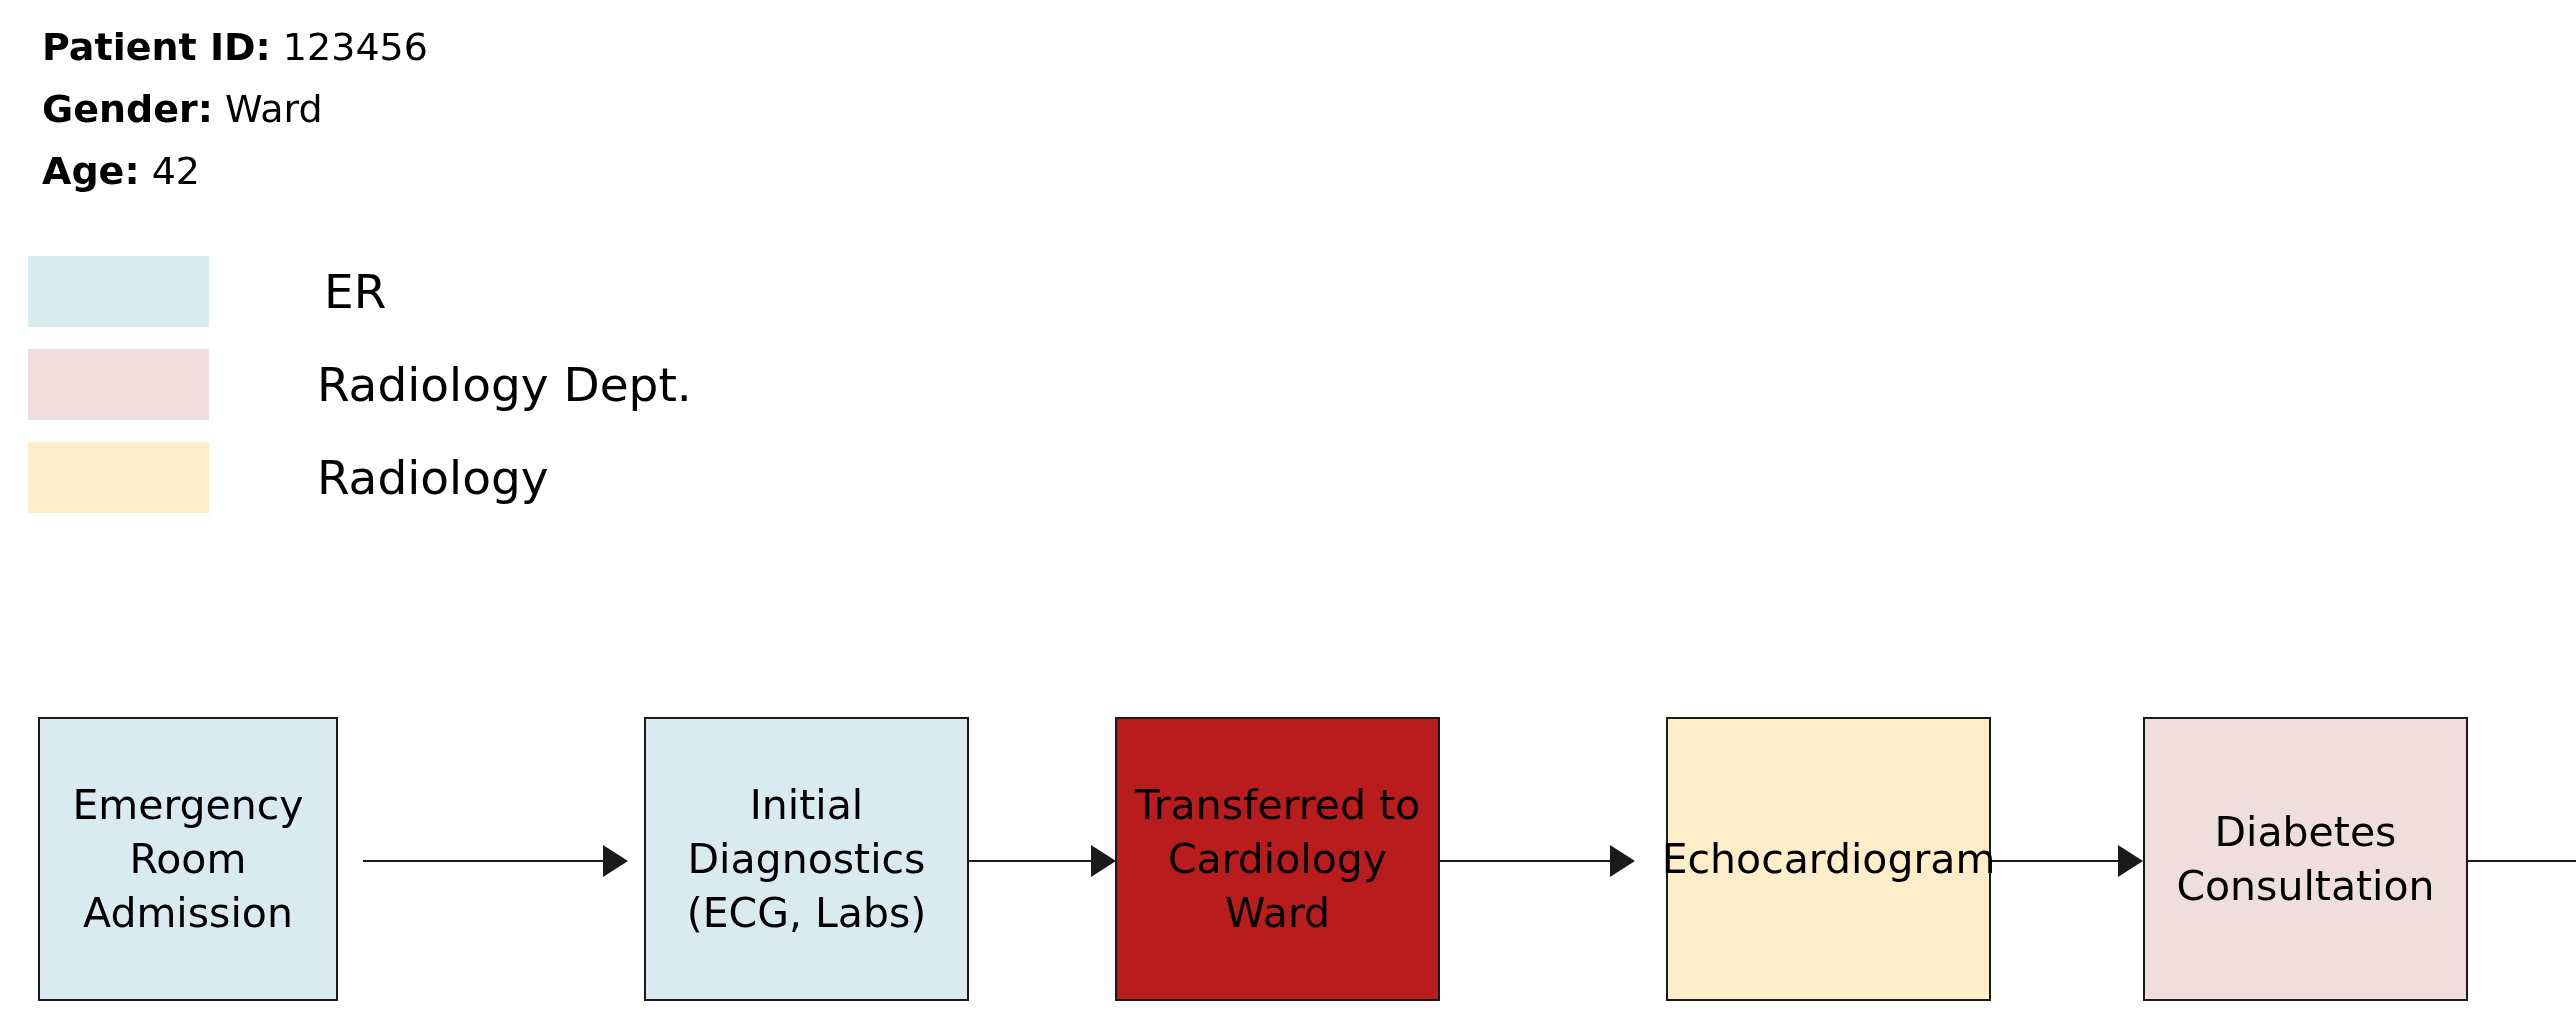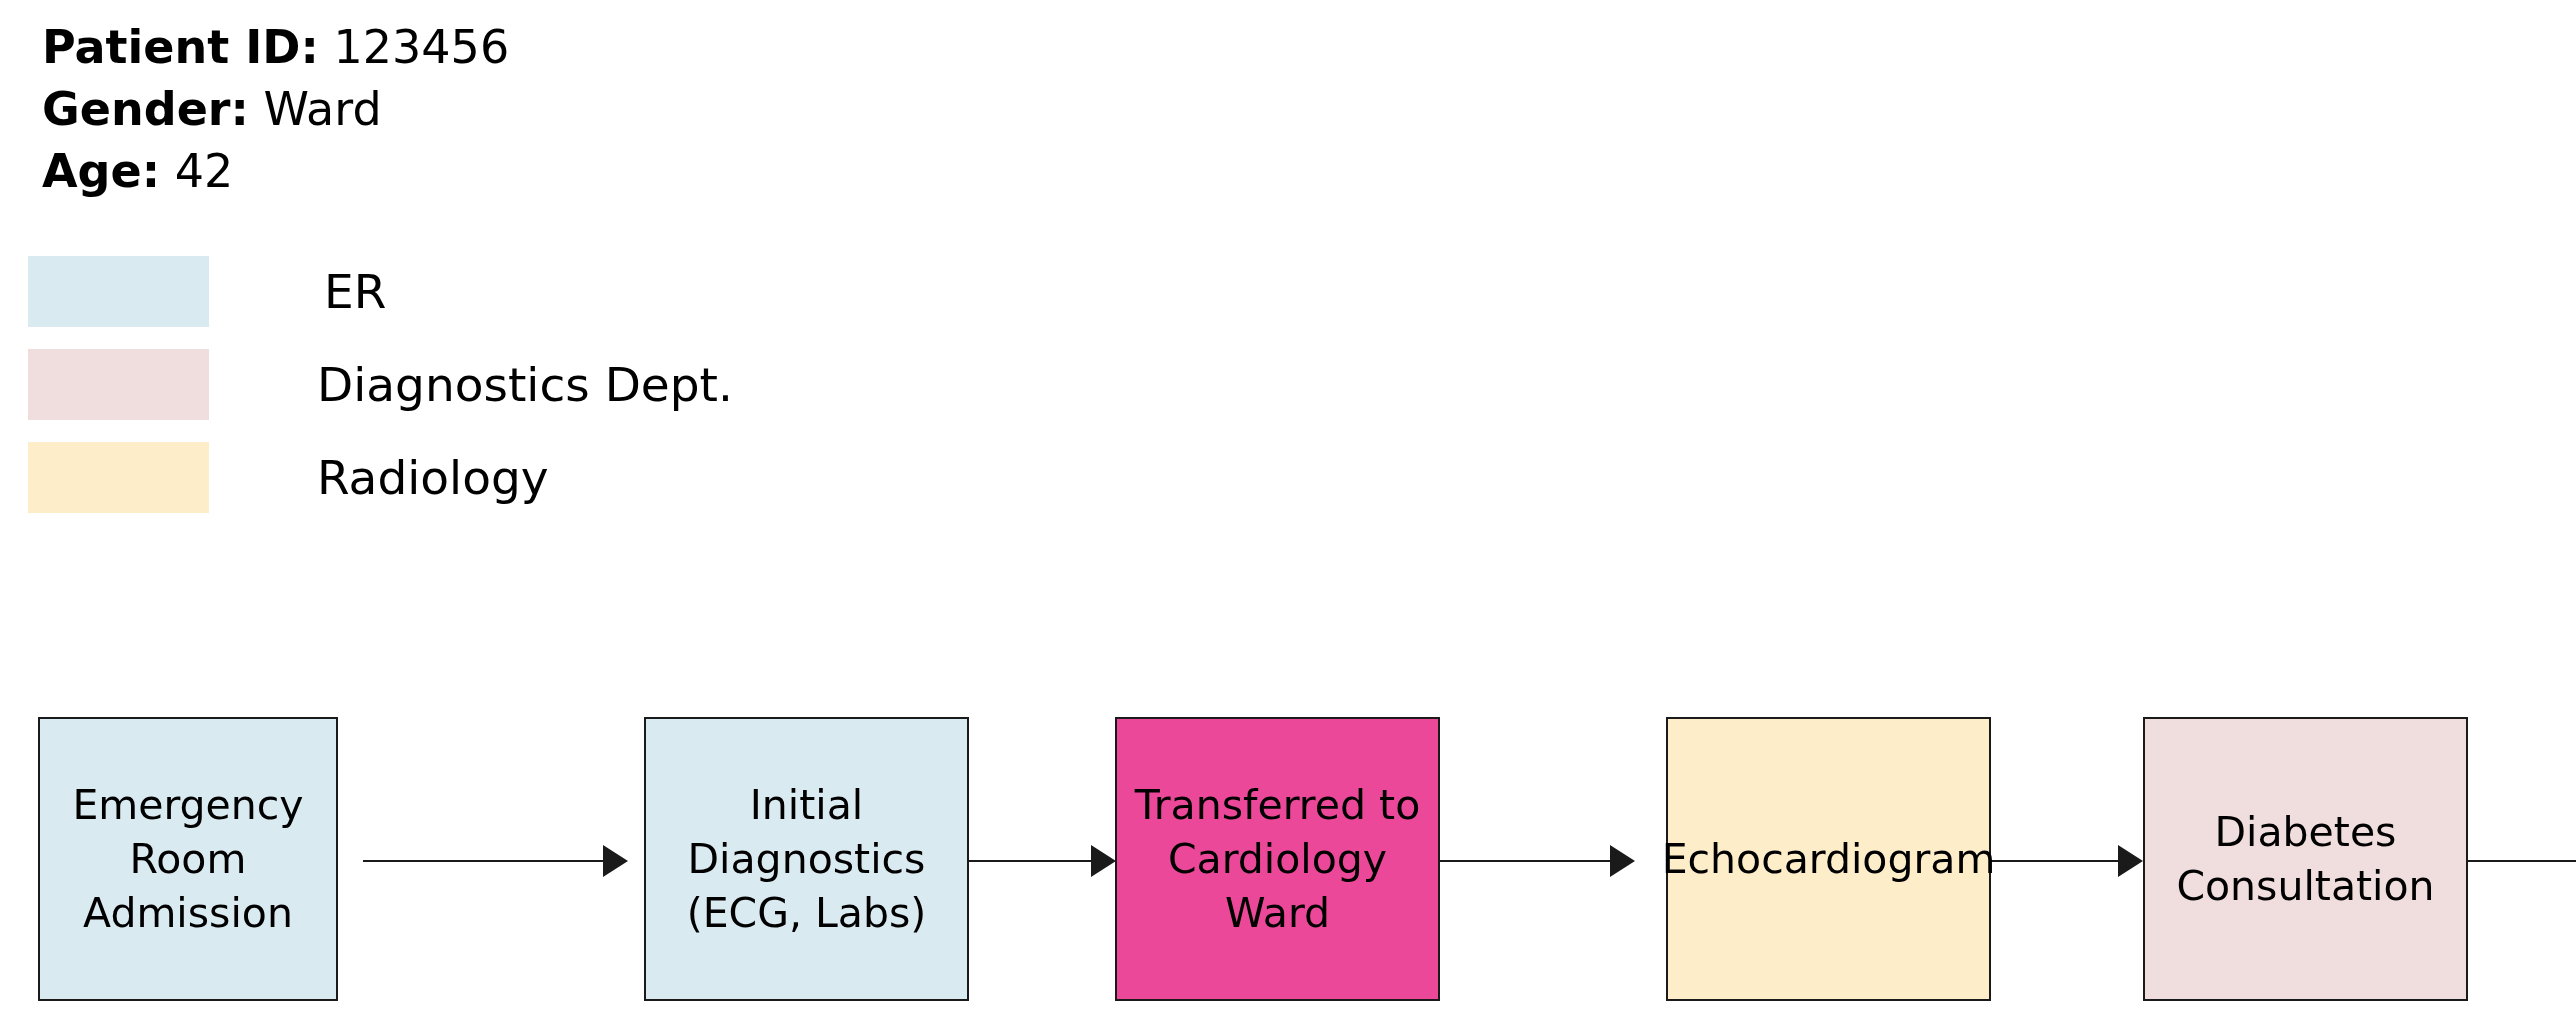--- a/index.html
+++ b/index.html
@@ -15,21 +15,21 @@
     font-family: "DejaVu Sans", "Liberation Sans", sans-serif;
     color: #000000;
   }
 
   
   #patient-header {
     position: absolute;
     left: 42px;
     top: 15.5px;
     line-height: 62px;
-    font-size: 46px;
+    font-size: 38px;
     white-space: nowrap;
   }
   #patient-header .hdr-line {
     display: block;
     height: 62px;
   }
   #patient-header .hdr-key {
     font-weight: bold;
   }
   #patient-header .hdr-val {
@@ -136,21 +136,21 @@
   </span>
 </div>
 
 <div id="legend">
   <div class="legend-row indent-label">
     <span class="legend-swatch" style="background: rgb(218, 234, 241);"></span>
     <span class="legend-label">ER</span>
   </div>
   <div class="legend-row wide-label">
     <span class="legend-swatch" style="background: rgb(240, 221, 221);"></span>
-    <span class="legend-label">Diagnostics Dept.</span>
+    <span class="legend-label">Radiology Dept.</span>
   </div>
   <div class="legend-row wide-label">
     <span class="legend-swatch" style="background: rgb(253, 238, 201);"></span>
     <span class="legend-label">Radiology</span>
   </div>
 </div>
 
 <div id="flowchart">
 
 <div class="flow-arrow" style="left: 363px; width: 265px;">
@@ -175,21 +175,21 @@
     <div class="flow-node" style="left: 38px; width: 300px; background: rgb(218, 234, 241); border-color: rgb(26, 26, 26);">
       <span class="node-label">Emergency
 Room
 Admission</span>
     </div>
     <div class="flow-node" style="left: 628px; width: 325px; background: rgb(218, 234, 241); border-color: rgb(26, 26, 26); margin-left: 16px;">
       <span class="node-label">Initial
 Diagnostics
 (ECG, Labs)</span>
     </div>
-    <div class="flow-node" style="left: 1115px; width: 325px; background: #ec4899; border-color: rgb(26, 26, 26);">
+    <div class="flow-node" style="left: 1115px; width: 325px; background: #b91c1c; border-color: rgb(26, 26, 26);">
       <span class="node-label">Transferred to
 Cardiology
 Ward</span>
     </div>
     <div class="flow-node" style="left: 1634px; width: 325px; background: rgb(253, 238, 201); border-color: rgb(26, 26, 26); margin-left: 32px;">
       <span class="node-label">Echocardiogram</span>
     </div>
     <div class="flow-node" style="left: 2143px; width: 325px; background: rgb(240, 221, 221); border-color: rgb(26, 26, 26);">
       <span class="node-label">Diabetes
 Consultation</span>

